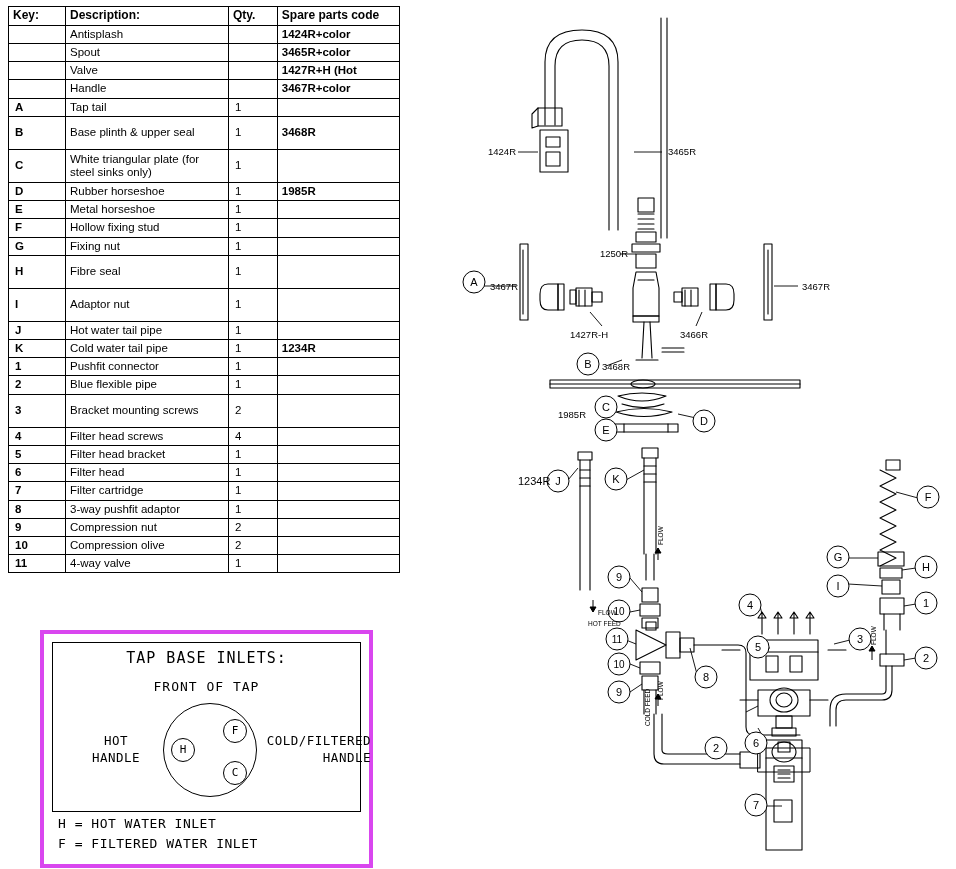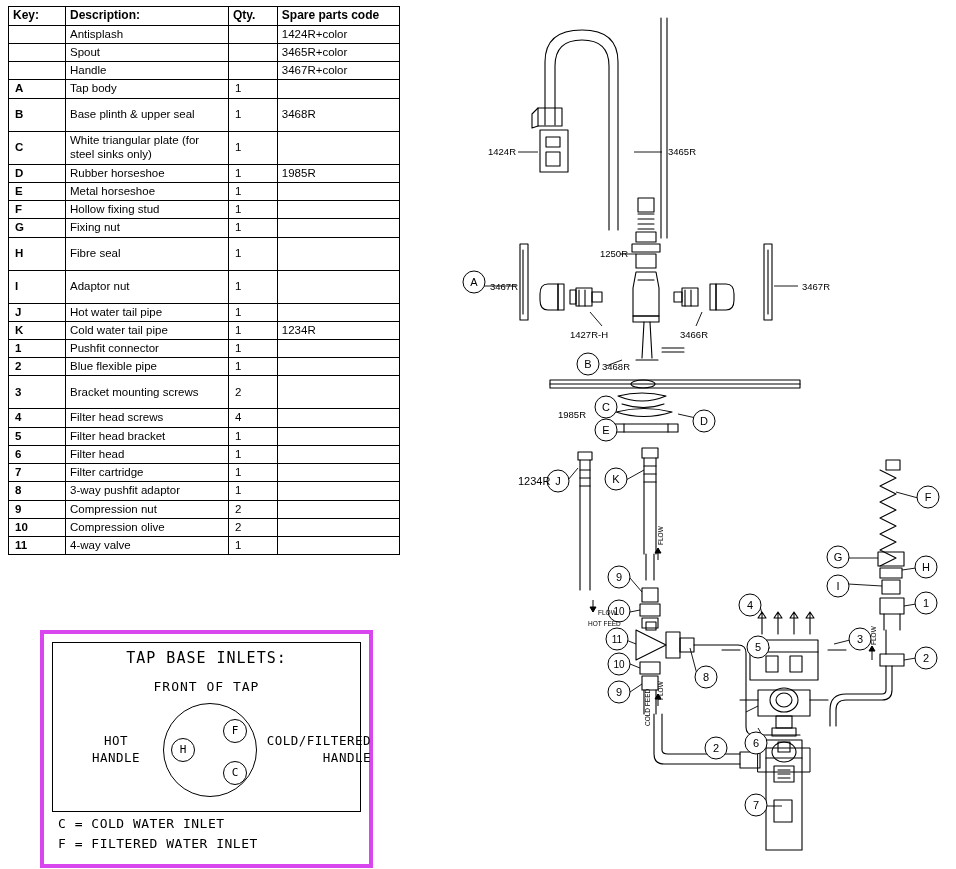--- a/index.html
+++ b/index.html
@@ -40,21 +40,21 @@
   #parts-table col.c-key   { width: 56px; }
   #parts-table col.c-desc  { width: 160px; }
   #parts-table col.c-qty   { width: 48px; }
   #parts-table col.c-code  { width: 120px; }
   #parts-table td.key {
     font-weight: bold;
     text-align: left;
     padding-left: 6px;
   }
   #parts-table td.qty { text-align: left; padding-left: 6px; }
-  #parts-table td.code { font-weight: normal; }
+  #parts-table td.code { font-weight: bold; }
   .tall td { height: 28px; }
 
   
   #inlet-box {
     position: absolute;
     left: 40px;
     top: 630px;
     width: 325px;
     height: 230px;
     border: 4px solid #d946ef;
@@ -168,27 +168,33 @@
       <td class="code">1424R+color</td>
     </tr>
     <tr>
       <td class="key"></td>
       <td>Spout</td>
       <td class="qty"></td>
       <td class="code">3465R+color</td>
     </tr>
     <tr>
       <td class="key"></td>
+      <td>Valve</td>
+      <td class="qty"></td>
+      <td class="code">1427R+H (Hot</td>
+    </tr>
+    <tr>
+      <td class="key"></td>
       <td>Handle</td>
       <td class="qty"></td>
       <td class="code">3467R+color</td>
     </tr>
     <tr>
       <td class="key">A</td>
-      <td>Tap body</td>
+      <td>Tap tail</td>
       <td class="qty">1</td>
       <td class="code"></td>
     </tr>
     <tr class="tall">
       <td class="key">B</td>
       <td>Base plinth &amp; upper seal</td>
       <td class="qty">1</td>
       <td class="code">3468R</td>
     </tr>
     <tr class="tall">
@@ -325,21 +331,21 @@
     <div id="label-hot">
       <div>HOT</div>
       <div>HANDLE</div>
     </div>
     <div id="label-cold">
       <div>COLD/FILTERED</div>
       <div>HANDLE</div>
     </div>
   </div>
   <div id="inlet-legend">
-    <div>C = COLD WATER INLET</div>
+    <div>H = HOT WATER INLET</div>
     <div>F = FILTERED WATER INLET</div>
   </div>
 </div>
 
 <div id="drawing">
 <svg width="546" height="869" viewBox="0 0 546 869" xmlns="http://www.w3.org/2000/svg">
   <g fill="none" stroke="#000" stroke-width="1.1" stroke-linecap="round" stroke-linejoin="round">
 
     <path d="M135 125 L135 62 Q135 30 172 30 Q208 30 208 62 L208 230"></path>
     <path d="M145 125 L145 66 Q145 40 172 40 Q199 40 199 66 L199 230"></path>

